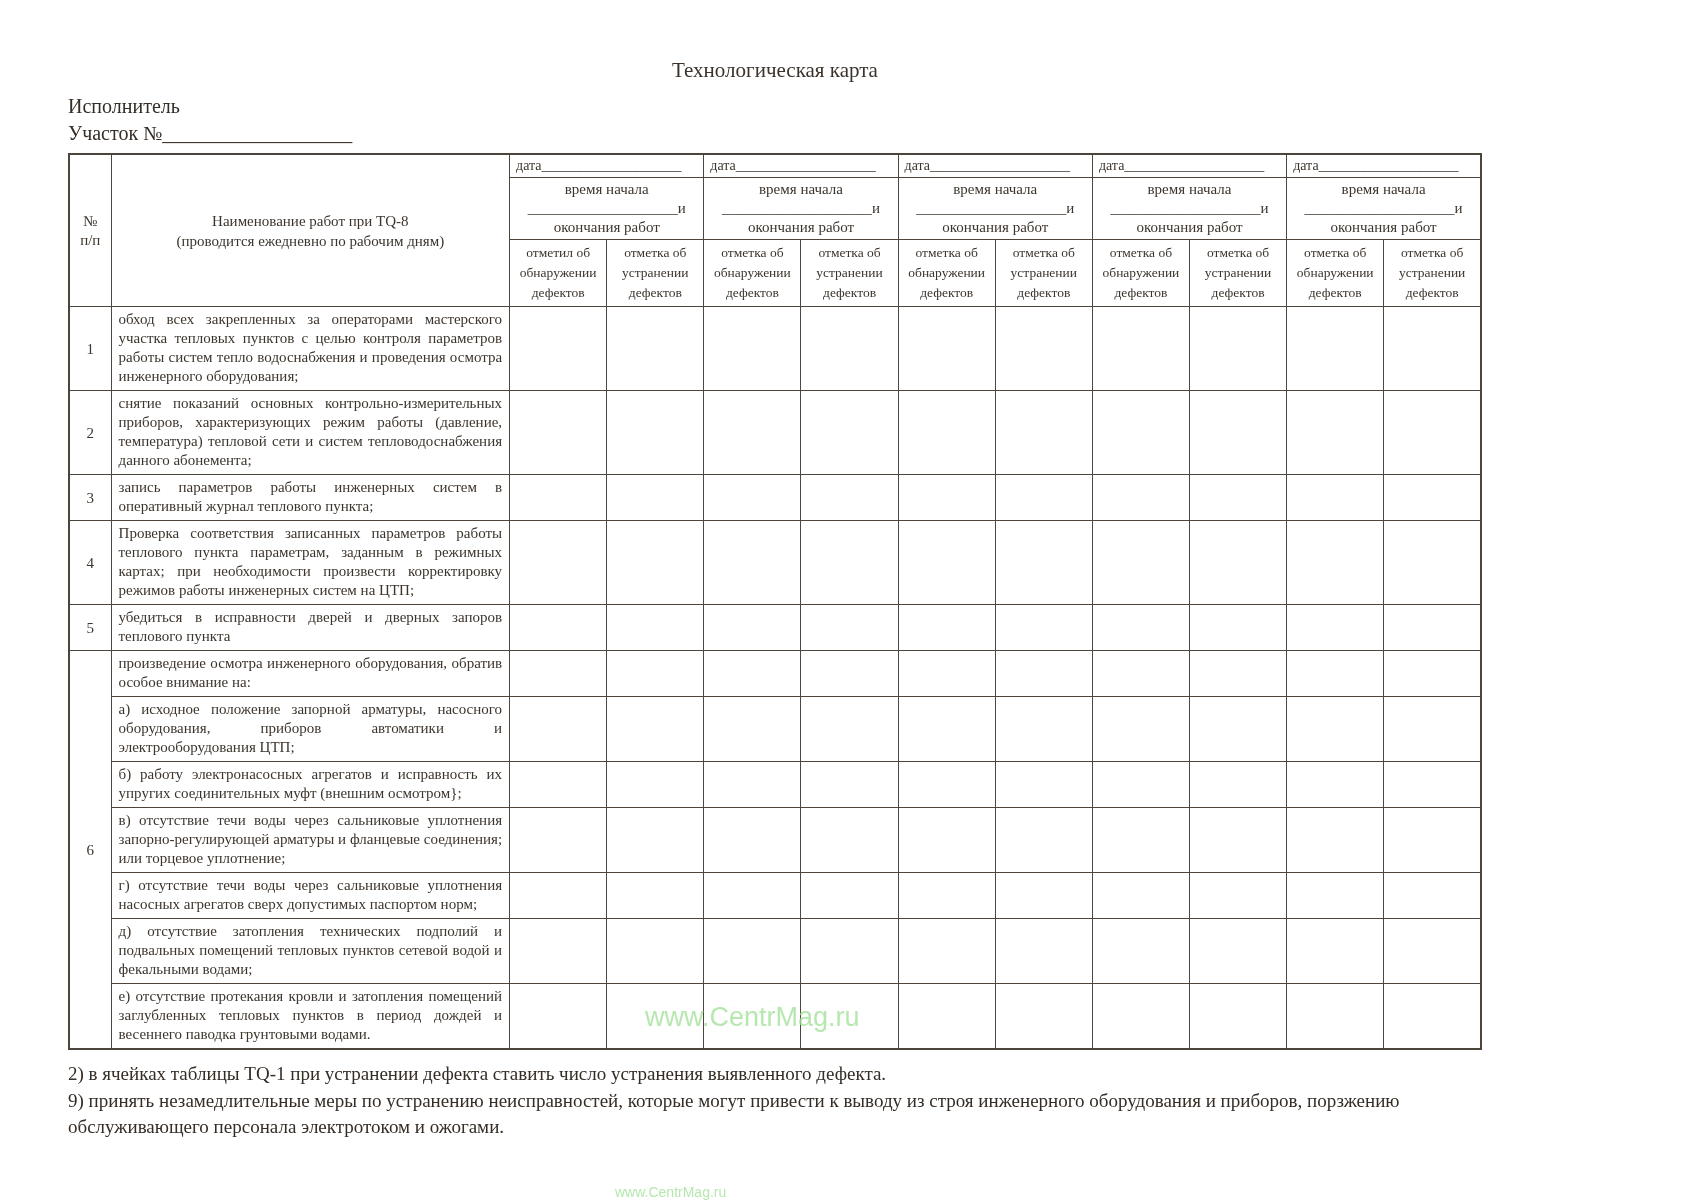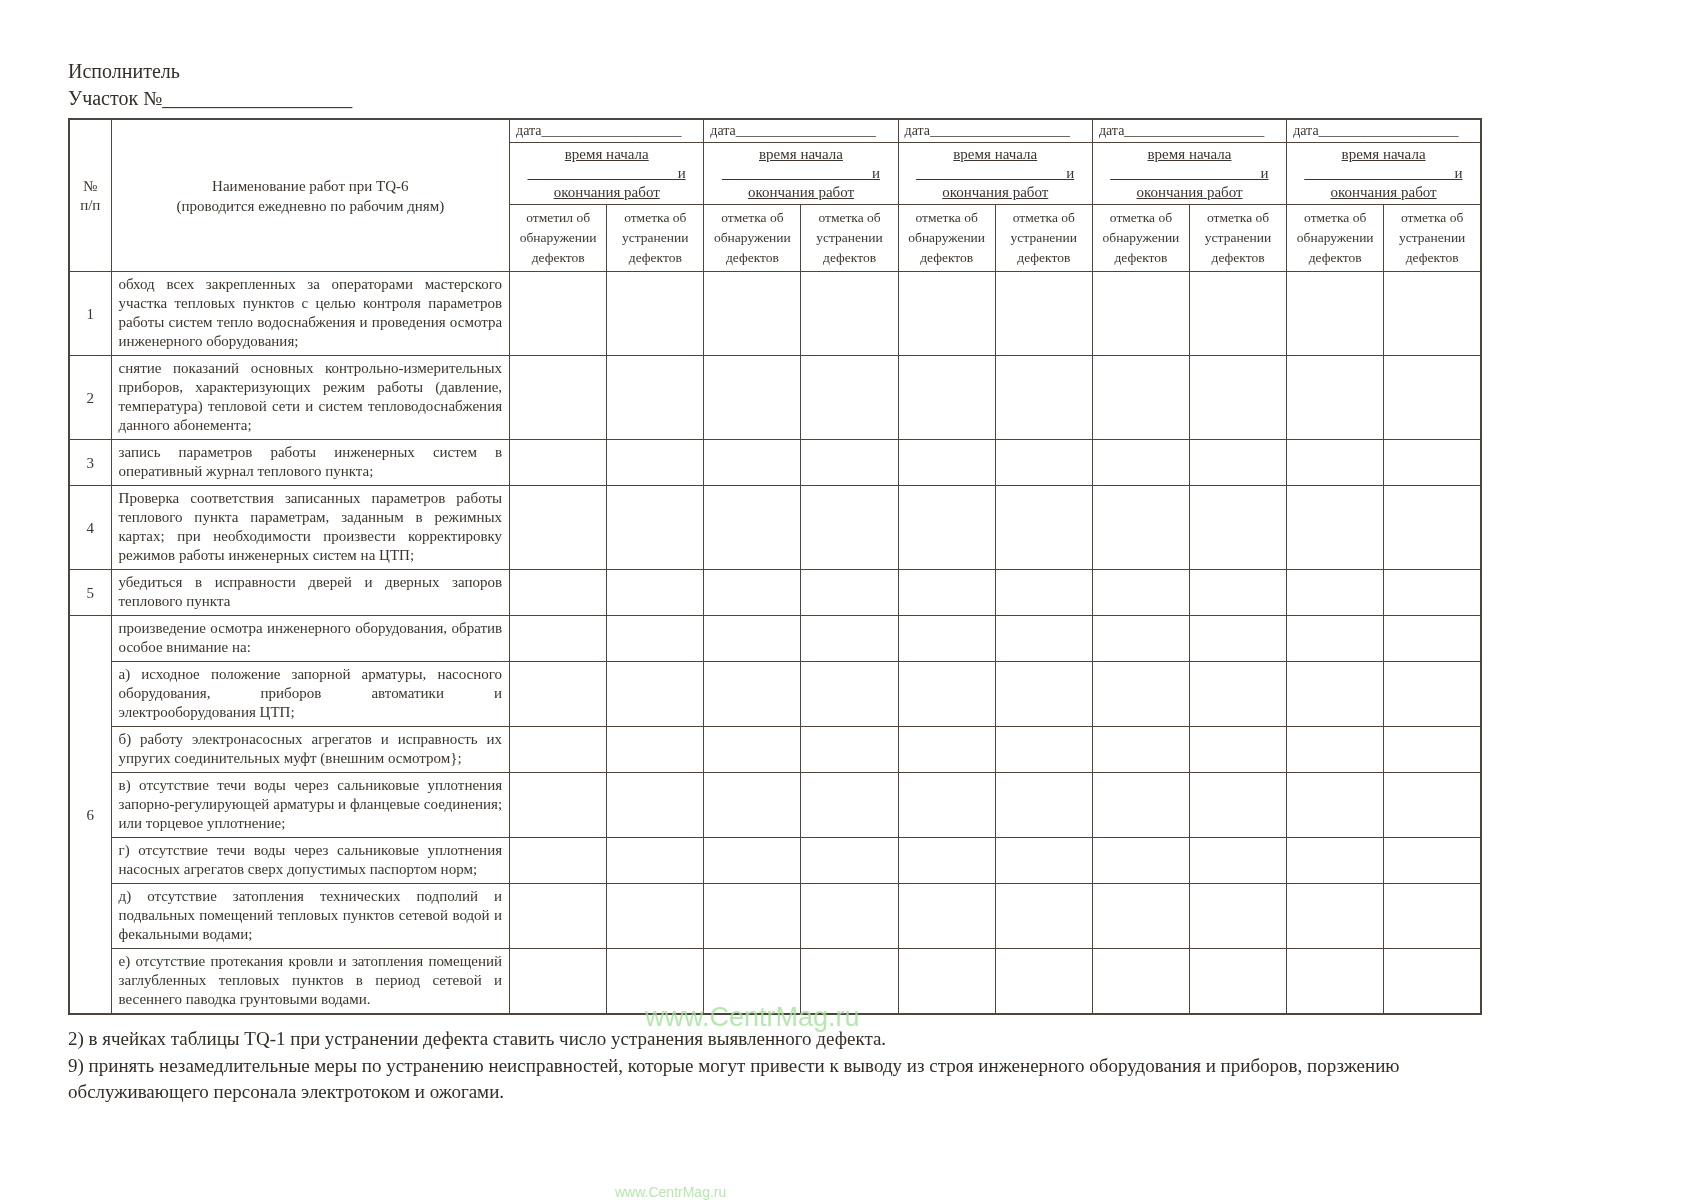--- a/index.html
+++ b/index.html
@@ -23,21 +23,21 @@
   table.tq{border:2px solid #4d443c;}
   col.c-no{width:42px;}
   col.c-name{width:398px;}
   col.c-mark{width:97px;}
   th.h-corner div{font-size:15px;line-height:19px;text-align:center;}
   th.h-name div{font-size:15px;line-height:20px;text-align:center;}
   th.date-cell{
     font-size:14px;text-align:left;padding:3px 8px 3px 6px;white-space:nowrap;
   }
   th.time-cell{font-size:15px;padding:2px 2px;}
-  th.time-cell div{line-height:19px;text-align:center;white-space:nowrap;overflow:hidden;text-decoration:underline;}
+  th.time-cell div{line-height:19px;text-align:center;white-space:nowrap;overflow:hidden;}
   th.mark-head{
     font-size:13.5px;line-height:20px;text-align:center;padding:3px 1px;vertical-align:middle;
   }
   td.no-cell{
     text-align:center;vertical-align:top;font-size:15px;padding-top:3px;
   }
   td.name-cell{
     text-align:justify;font-size:15px;line-height:19px;padding:3px 7px 4px 7px;vertical-align:top;
     color:#3d352d;
   }
@@ -50,20 +50,21 @@
     opacity:0.8;white-space:nowrap;pointer-events:none;
   }
   .watermark.main{left:645px;top:1002px;font-size:27px;}
   .watermark.bottom{left:615px;top:1184px;font-size:14px;}
 </style>
 </head>
 <body>
 
 <div class="page">
 
+  <h1 class="doc-title">Технологическая карта</h1>
 
   <div class="line-field">Исполнитель</div>
   <div class="line-field">Участок №___________________</div>
 
   <table class="tq">
     <colgroup>
       <col class="c-no">
         <col class="c-name">
       <col class="c-mark">
         <col class="c-mark">
@@ -76,21 +77,21 @@
         <col class="c-mark">
         <col class="c-mark">
     </colgroup>
     <thead>
       <tr>
         <th class="h-corner" rowspan="3">
           <div>№</div>
           <div>п/п</div>
         </th>
         <th class="h-name" rowspan="3">
-          <div>Наименование работ при TQ-6</div>
+          <div>Наименование работ при TQ-8</div>
           <div>(проводится ежедневно по рабочим дням)</div>
         </th>
       <th class="date-cell" colspan="2">дата____________________</th>
           <th class="date-cell" colspan="2">дата____________________</th>
           <th class="date-cell" colspan="2">дата____________________</th>
           <th class="date-cell" colspan="2">дата____________________</th>
           <th class="date-cell" colspan="2">дата____________________</th>
         </tr>
       <tr>
           <th class="time-cell" colspan="2">
@@ -276,21 +277,21 @@
           <td class="mark-cell"></td>
           <td class="mark-cell"></td>
           <td class="mark-cell"></td>
           <td class="mark-cell"></td>
           <td class="mark-cell"></td>
           <td class="mark-cell"></td>
           <td class="mark-cell"></td>
           <td class="mark-cell"></td>
         </tr>
         <tr>
-          <td class="name-cell">е) отсутствие протекания кровли и затопления помещений заглубленных тепловых пунктов в период сетевой и весеннего паводка грунтовыми водами.</td>
+          <td class="name-cell">е) отсутствие протекания кровли и затопления помещений заглубленных тепловых пунктов в период дождей и весеннего паводка грунтовыми водами.</td>
           <td class="mark-cell"></td>
           <td class="mark-cell"></td>
           <td class="mark-cell"></td>
           <td class="mark-cell"></td>
           <td class="mark-cell"></td>
           <td class="mark-cell"></td>
           <td class="mark-cell"></td>
           <td class="mark-cell"></td>
           <td class="mark-cell"></td>
           <td class="mark-cell"></td>

